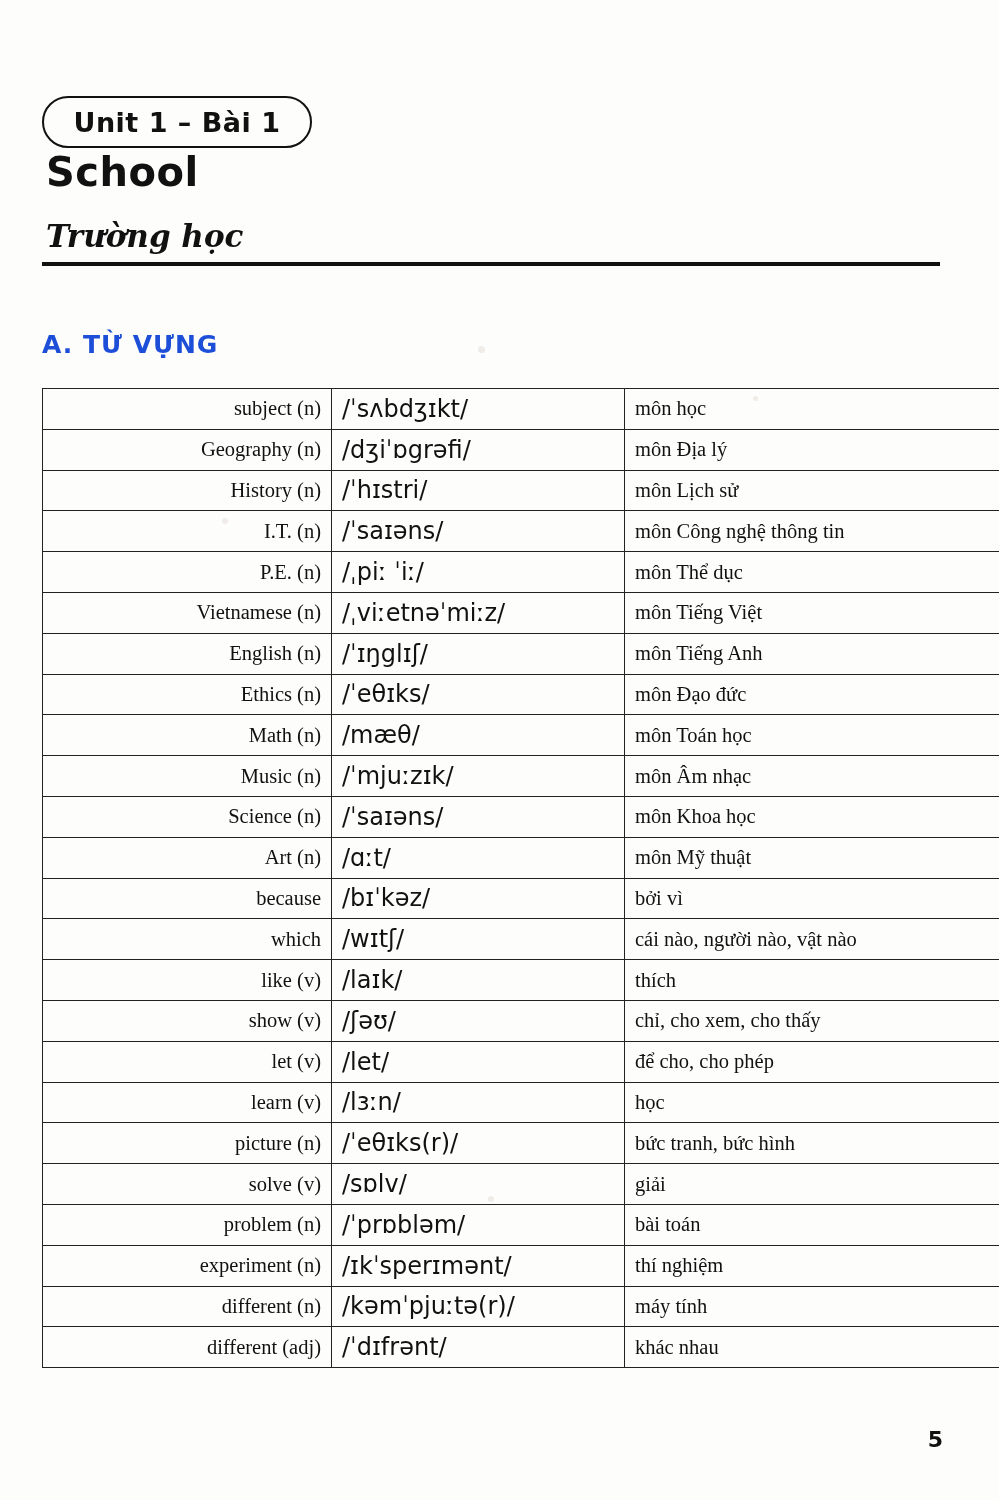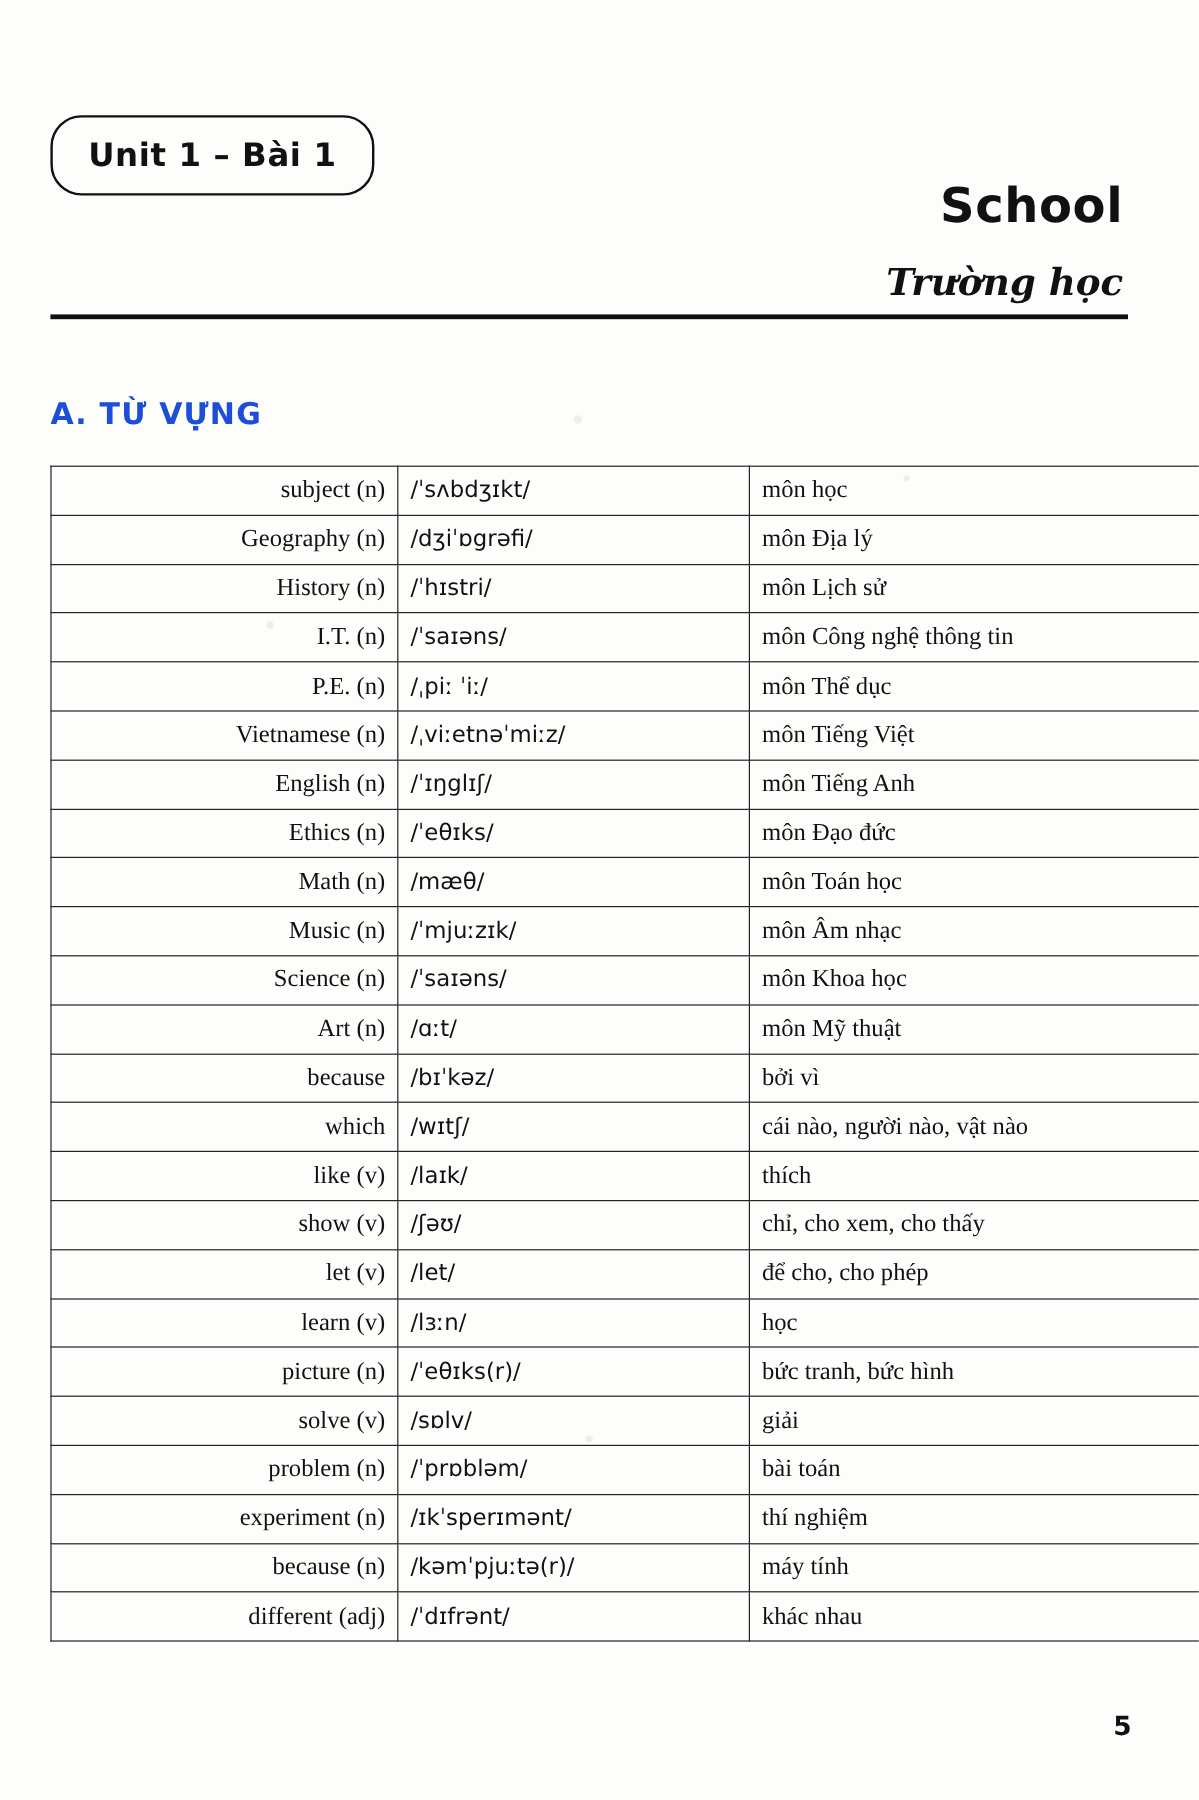--- a/index.html
+++ b/index.html
@@ -19,42 +19,42 @@
     position: absolute;
     inset: 0;
     background: #fdfdfb;
   }
   
   .unit-badge {
     position: absolute;
     left: 42px;
     top: 96px;
     width: 270px;
-    height: 67px;
+    height: 52px;
     border: 2.5px solid #111;
     border-radius: 26px;
     display: flex;
     align-items: center;
     justify-content: center;
     box-sizing: border-box;
   }
   .unit-badge span {
     font-family: "DejaVu Sans", sans-serif;
     font-weight: bold;
     font-size: 27px;
     letter-spacing: 0.5px;
     color: #111;
   }
   
   .title-block {
     position: absolute;
-    left: 36px;
+    left: 46px;
     top: 150px;
     width: 900px;
-    text-align: right;
+    text-align: left;
   }
   .title-en {
     font-family: "DejaVu Sans", sans-serif;
     font-weight: bold;
     font-size: 40px;
     letter-spacing: 0.5px;
     line-height: 1.1;
     color: #111;
   }
   .title-vi {
@@ -101,21 +101,21 @@
     font-size: 20.5px;
     vertical-align: middle;
     white-space: nowrap;
     overflow: hidden;
   }
   td.col-word { width: 268px; padding-left: 14px; text-align: right; }
   td.col-ipa  { width: 272px; padding-left: 14px; }
   td.col-vi   { width: 358px; padding-left: 14px; }
   .ipa {
     font-family: "DejaVu Sans", sans-serif;
-    font-size: 19px;
+    font-size: 24px;
   }
   
   .page-number {
     position: absolute;
     right: 56px;
     bottom: 48px;
     font-family: "DejaVu Sans", sans-serif;
     font-weight: bold;
     font-size: 22px;
     color: #111;
@@ -257,21 +257,21 @@
           <td class="col-word">problem (n)</td>
           <td class="col-ipa"><span class="ipa">/ˈprɒbləm/</span></td>
           <td class="col-vi">bài toán</td>
         </tr>
         <tr>
           <td class="col-word">experiment (n)</td>
           <td class="col-ipa"><span class="ipa">/ɪkˈsperɪmənt/</span></td>
           <td class="col-vi">thí nghiệm</td>
         </tr>
         <tr>
-          <td class="col-word">because (n)</td>
+          <td class="col-word">different (n)</td>
           <td class="col-ipa"><span class="ipa">/kəmˈpjuːtə(r)/</span></td>
           <td class="col-vi">máy tính</td>
         </tr>
         <tr>
           <td class="col-word">different (adj)</td>
           <td class="col-ipa"><span class="ipa">/ˈdɪfrənt/</span></td>
           <td class="col-vi">khác nhau</td>
         </tr>
       </tbody>
   </table>

